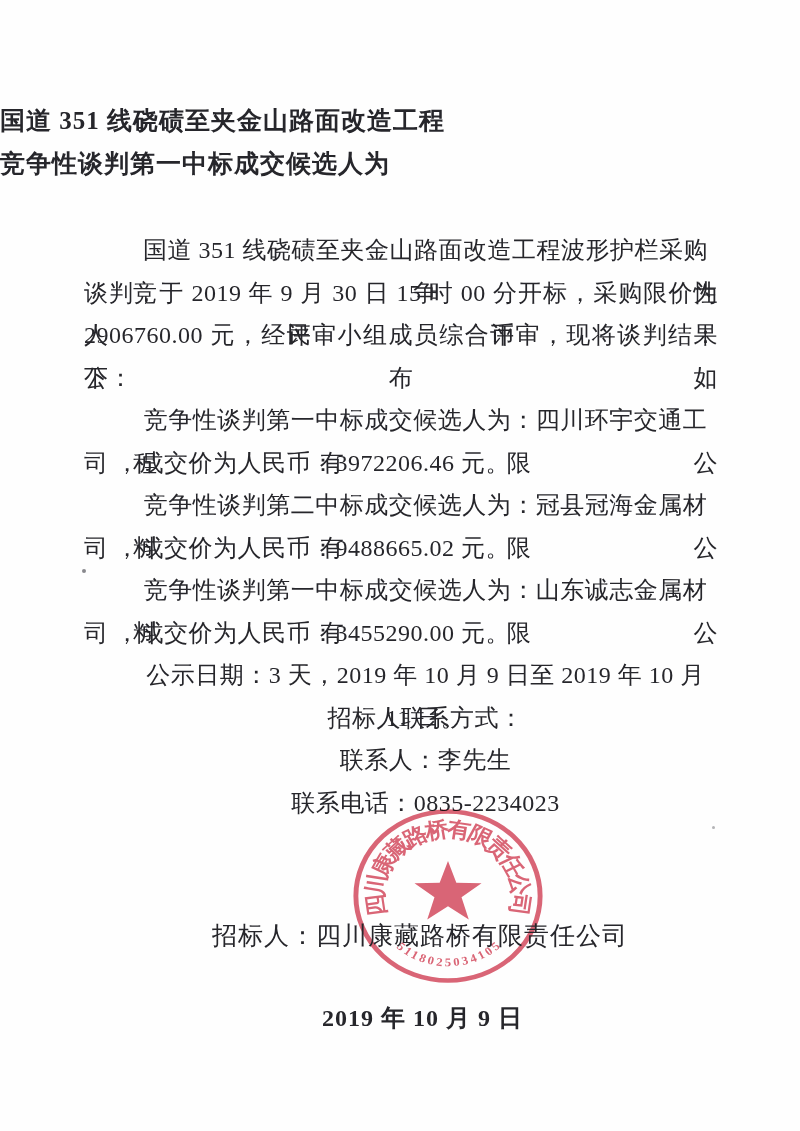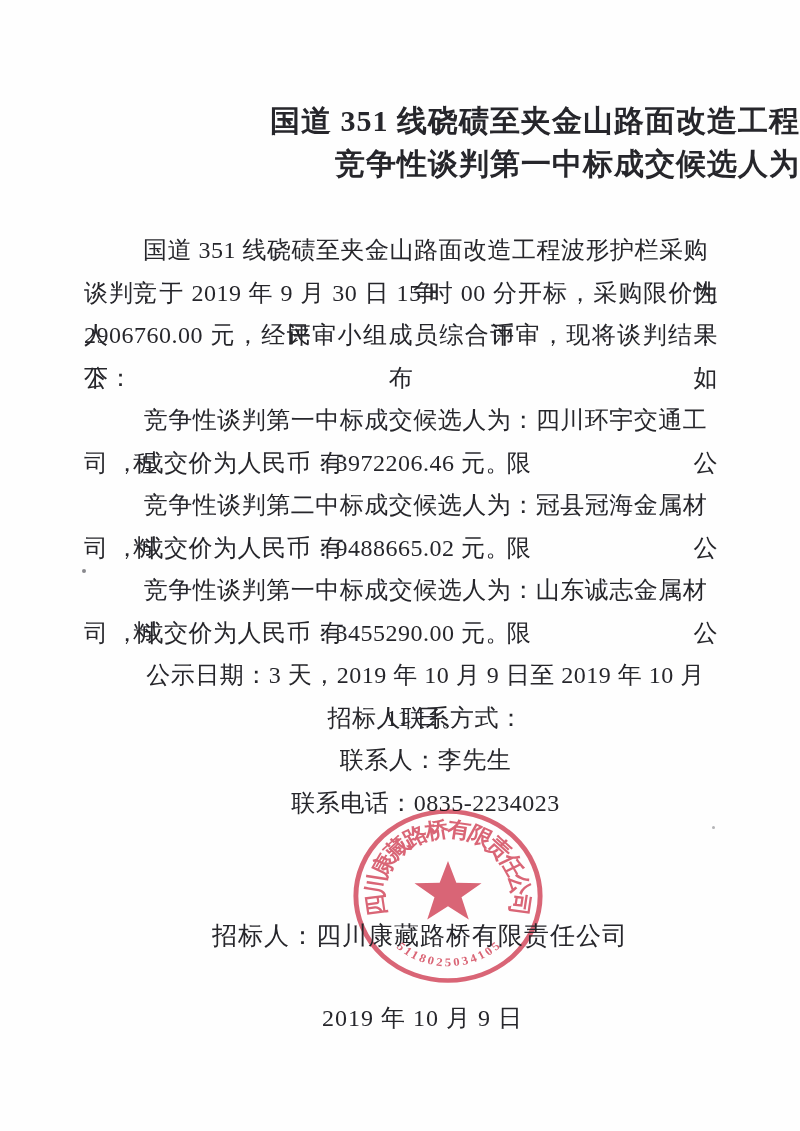--- a/index.html
+++ b/index.html
@@ -6,40 +6,40 @@
   * { margin:0; padding:0; box-sizing:border-box; }
   html,body { background:#fff; }
   .page {
     position:relative; width:800px; height:1131px;
     background:var(--paper); overflow:hidden;
     font-family:"Liberation Serif","DejaVu Serif",serif;
     color:var(--ink);
   }
   .title-block {
     position:absolute; top:99px; left:0; width:100%;
-    text-align:right; font-weight:bold; font-size:30px;
+    text-align:left; font-weight:bold; font-size:25px;
     line-height:43px; letter-spacing:1px;
   }
   .body-block {
     position:absolute; left:84px; top:229px; width:634px;
     font-size:24px;
   }
   .line {
     height:42.5px; line-height:42.5px;
     letter-spacing:0.5px; white-space:normal;
   }
   .line.fill { text-align:justify; text-align-last:justify; }
   .line.indent { padding-left:49px;text-align:center; }
   .bidder-line {
     position:absolute; left:212px; top:921px;
     font-size:25px; letter-spacing:1px; line-height:30px;
   }
   .date-line {
     position:absolute; left:322px; top:1003px;
-    font-size:24px; letter-spacing:1px; line-height:30px;
+    font-size:24px; letter-spacing:1px; line-height:30px;font-weight:bold;
   }
   .seal {
     position:absolute; left:350px; top:806px; width:196px; height:180px;
     mix-blend-mode:multiply; opacity:0.93;
   }
   .seal svg { width:100%; height:100%; display:block; }
   .seal-ring { fill:none; stroke:var(--seal-color); stroke-width:5; }
   .seal-star { fill:var(--seal-color); }
   .seal-arc-text {
     fill:var(--seal-color); font-weight:bold;

